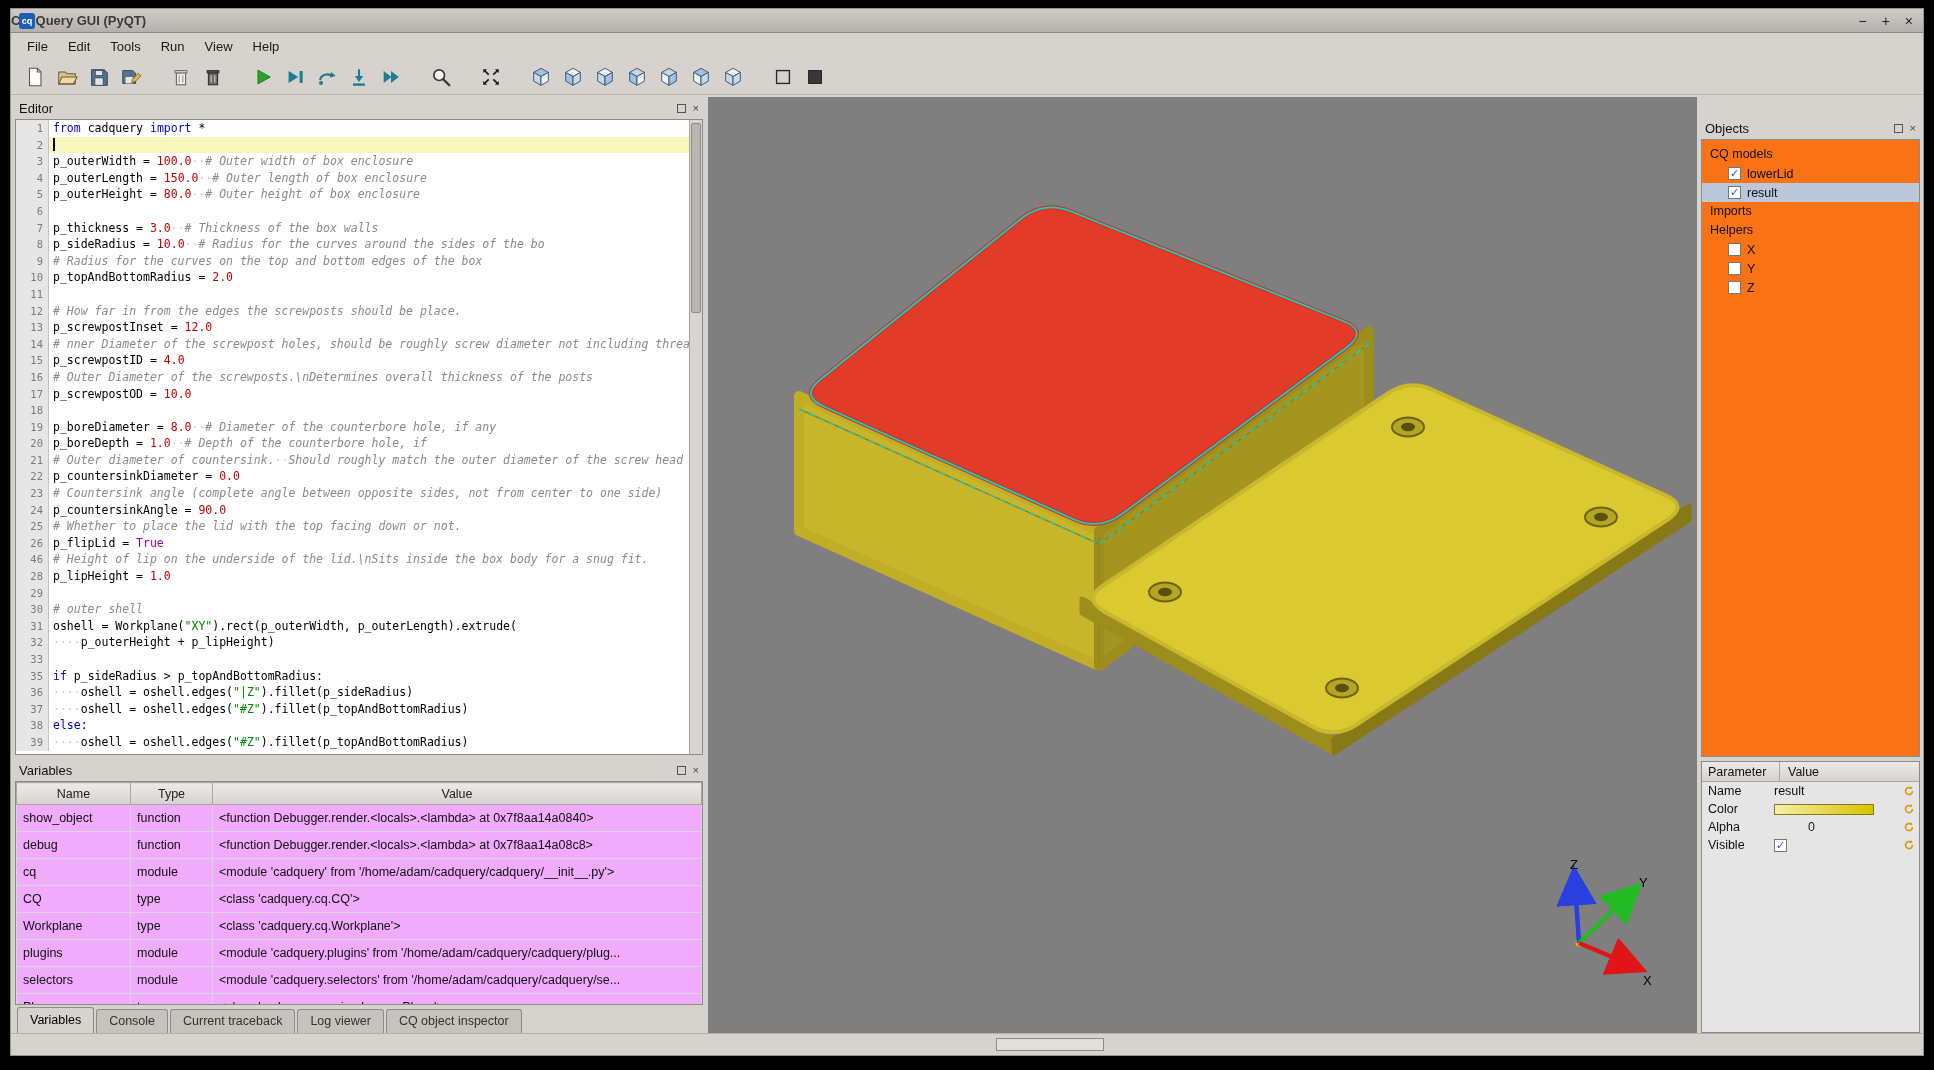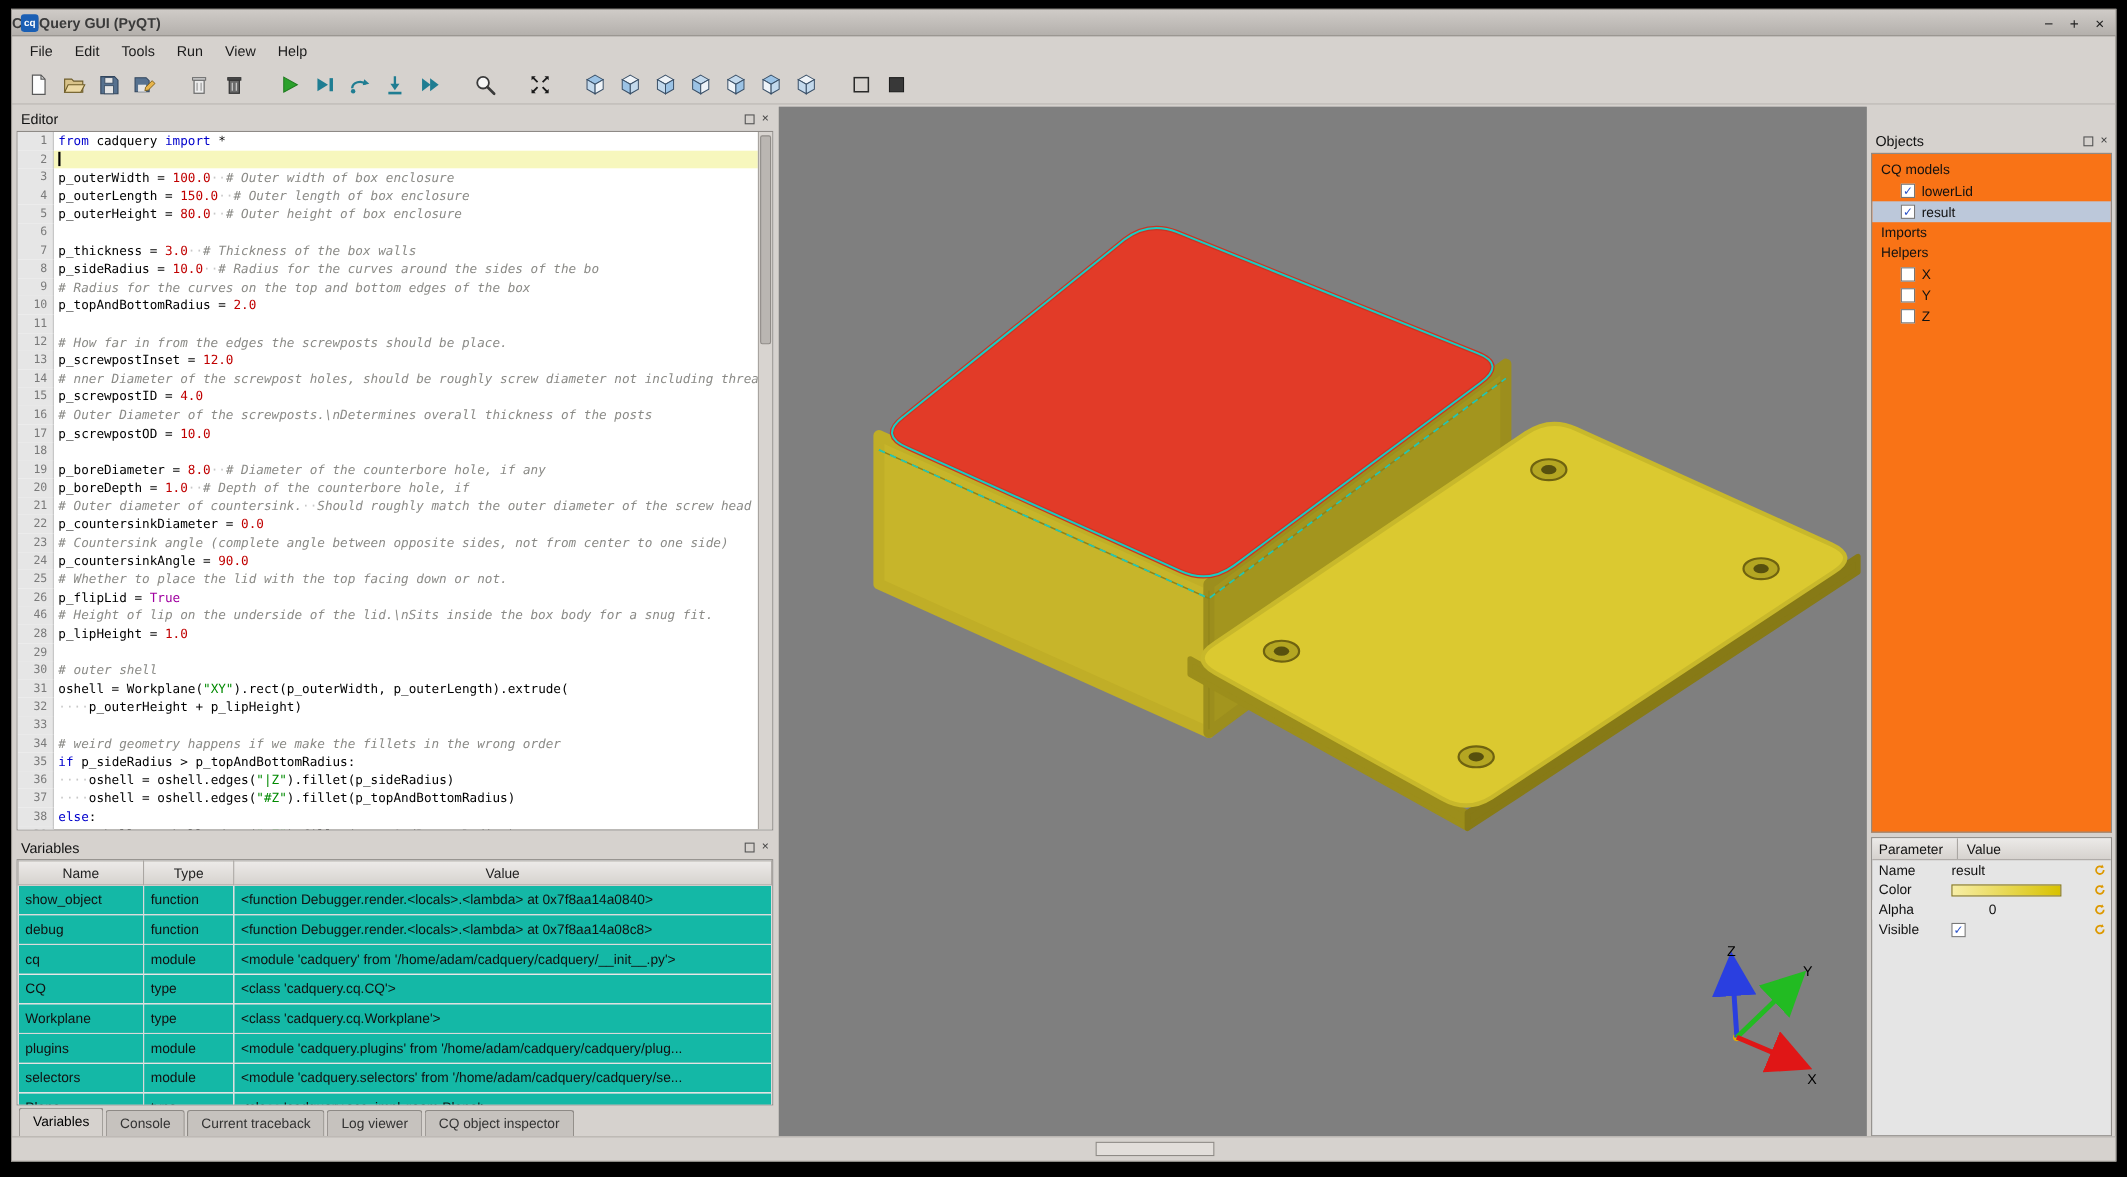--- a/index.html
+++ b/index.html
@@ -56,21 +56,21 @@
   .vscroll{position:absolute;right:0;top:0;bottom:0;width:13px;background:#d8d4d0;border-left:1px solid #a8a4a0;}
   .vthumb{position:absolute;left:1px;right:1px;top:3px;height:190px;background:#bab6b2;
     border:1px solid #908c88;border-radius:2px;}
 
   
   .vars-panel{position:absolute;left:0;right:0;top:662px;height:246px;}
   .vars-body{position:absolute;left:0;right:0;top:22px;bottom:0;border:1px solid #8e8a86;background:#fff;overflow:hidden;}
   .vtable{border-collapse:collapse;width:100%;table-layout:fixed;font-size:12.5px;}
   .vtable th{height:22px;background:linear-gradient(#eceae8,#d6d2ce);border:1px solid #aaa6a2;
     font-weight:normal;color:#222;}
-  .vtable td{height:27px;border:1px solid #d8d8d8;background:#14b8a6;padding:0 6px;
+  .vtable td{height:27px;border:1px solid #d8d8d8;background:#f0abfc;padding:0 6px;
     overflow:hidden;white-space:nowrap;color:#111;}
 
   
   .tabbar{position:absolute;left:2px;bottom:0;height:26px;display:flex;align-items:flex-end;}
   .tab{height:24px;line-height:22px;padding:0 12px;background:#c6c2be;border:1px solid #8e8a86;
     border-bottom:none;border-radius:3px 3px 0 0;margin-right:2px;font-size:12.5px;color:#333;}
   .tab.active{height:26px;line-height:25px;background:#d6d2ce;color:#000;}
 
   
   .objects-panel{position:absolute;left:0;right:0;top:0;height:640px;}
@@ -418,24 +418,20 @@
                 <span class="ln">31</span>
                 <span class="ct">oshell = Workplane(<span class="str">"XY"</span>).rect(p_outerWidth, p_outerLength).extrude(</span>
               </div>
               <div class="cl">
                 <span class="ln">32</span>
                 <span class="ct"><span class="ws">····</span>p_outerHeight + p_lipHeight)</span>
               </div>
               <div class="cl">
                 <span class="ln">33</span>
                 <span class="ct"> </span>
-              </div>
-              <div class="cl">
-                <span class="ln">34</span>
-                <span class="ct"><span class="com"># weird geometry happens if we make the fillets in the wrong order</span></span>
               </div>
               <div class="cl">
                 <span class="ln">35</span>
                 <span class="ct"><span class="kw">if</span> p_sideRadius &gt; p_topAndBottomRadius:</span>
               </div>
               <div class="cl">
                 <span class="ln">36</span>
                 <span class="ct"><span class="ws">····</span>oshell = oshell.edges(<span class="str">"|Z"</span>).fillet(p_sideRadius)</span>
               </div>
               <div class="cl">

